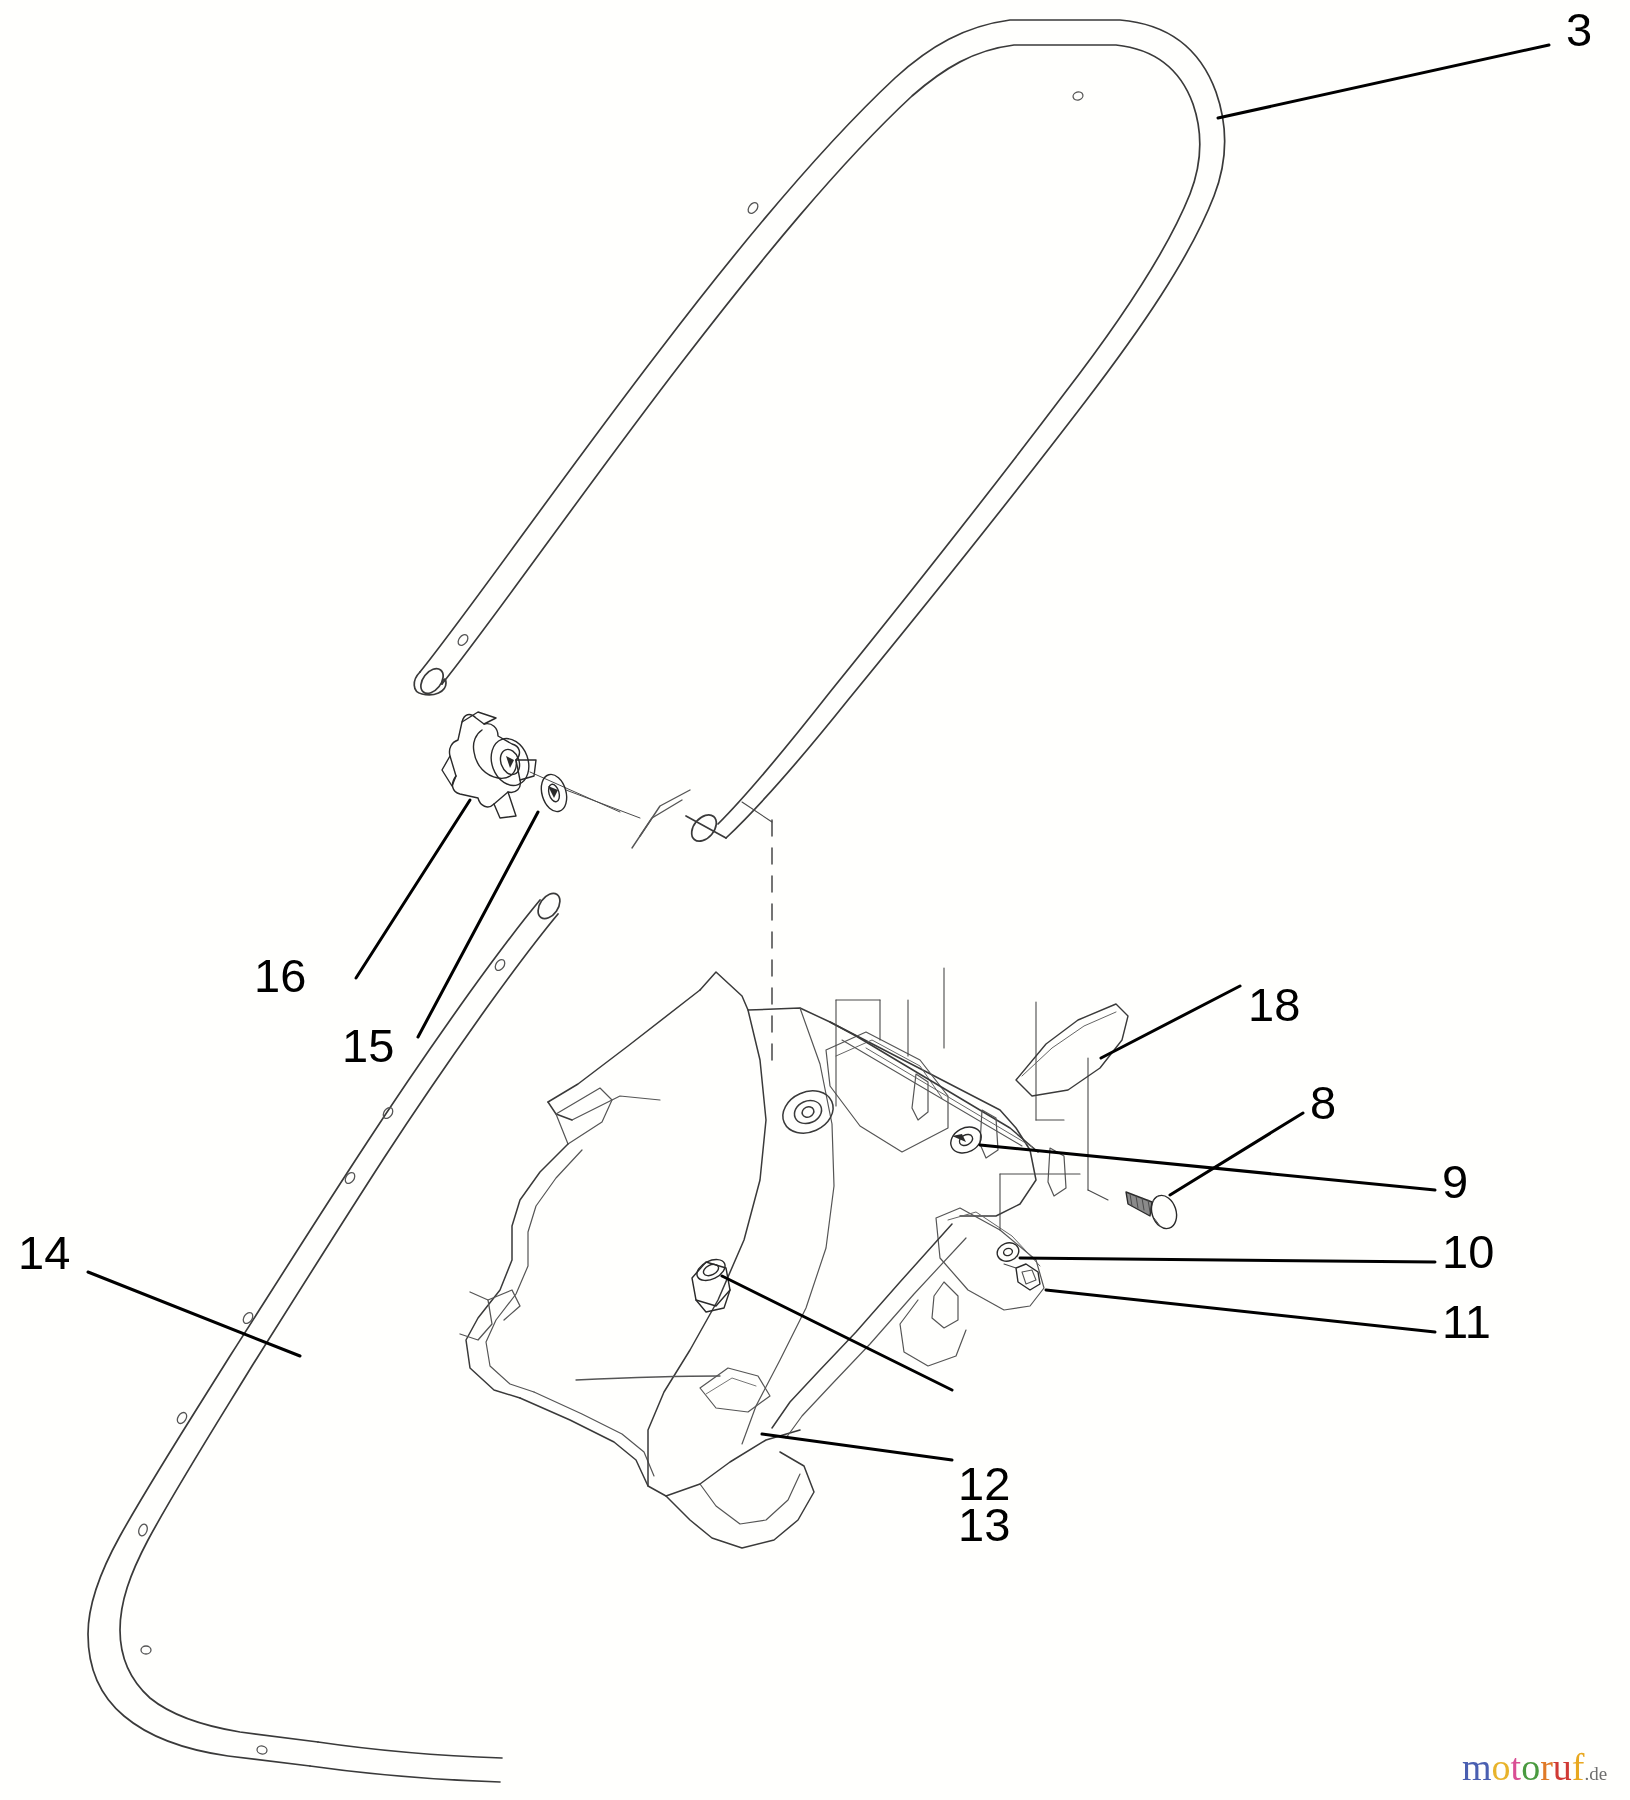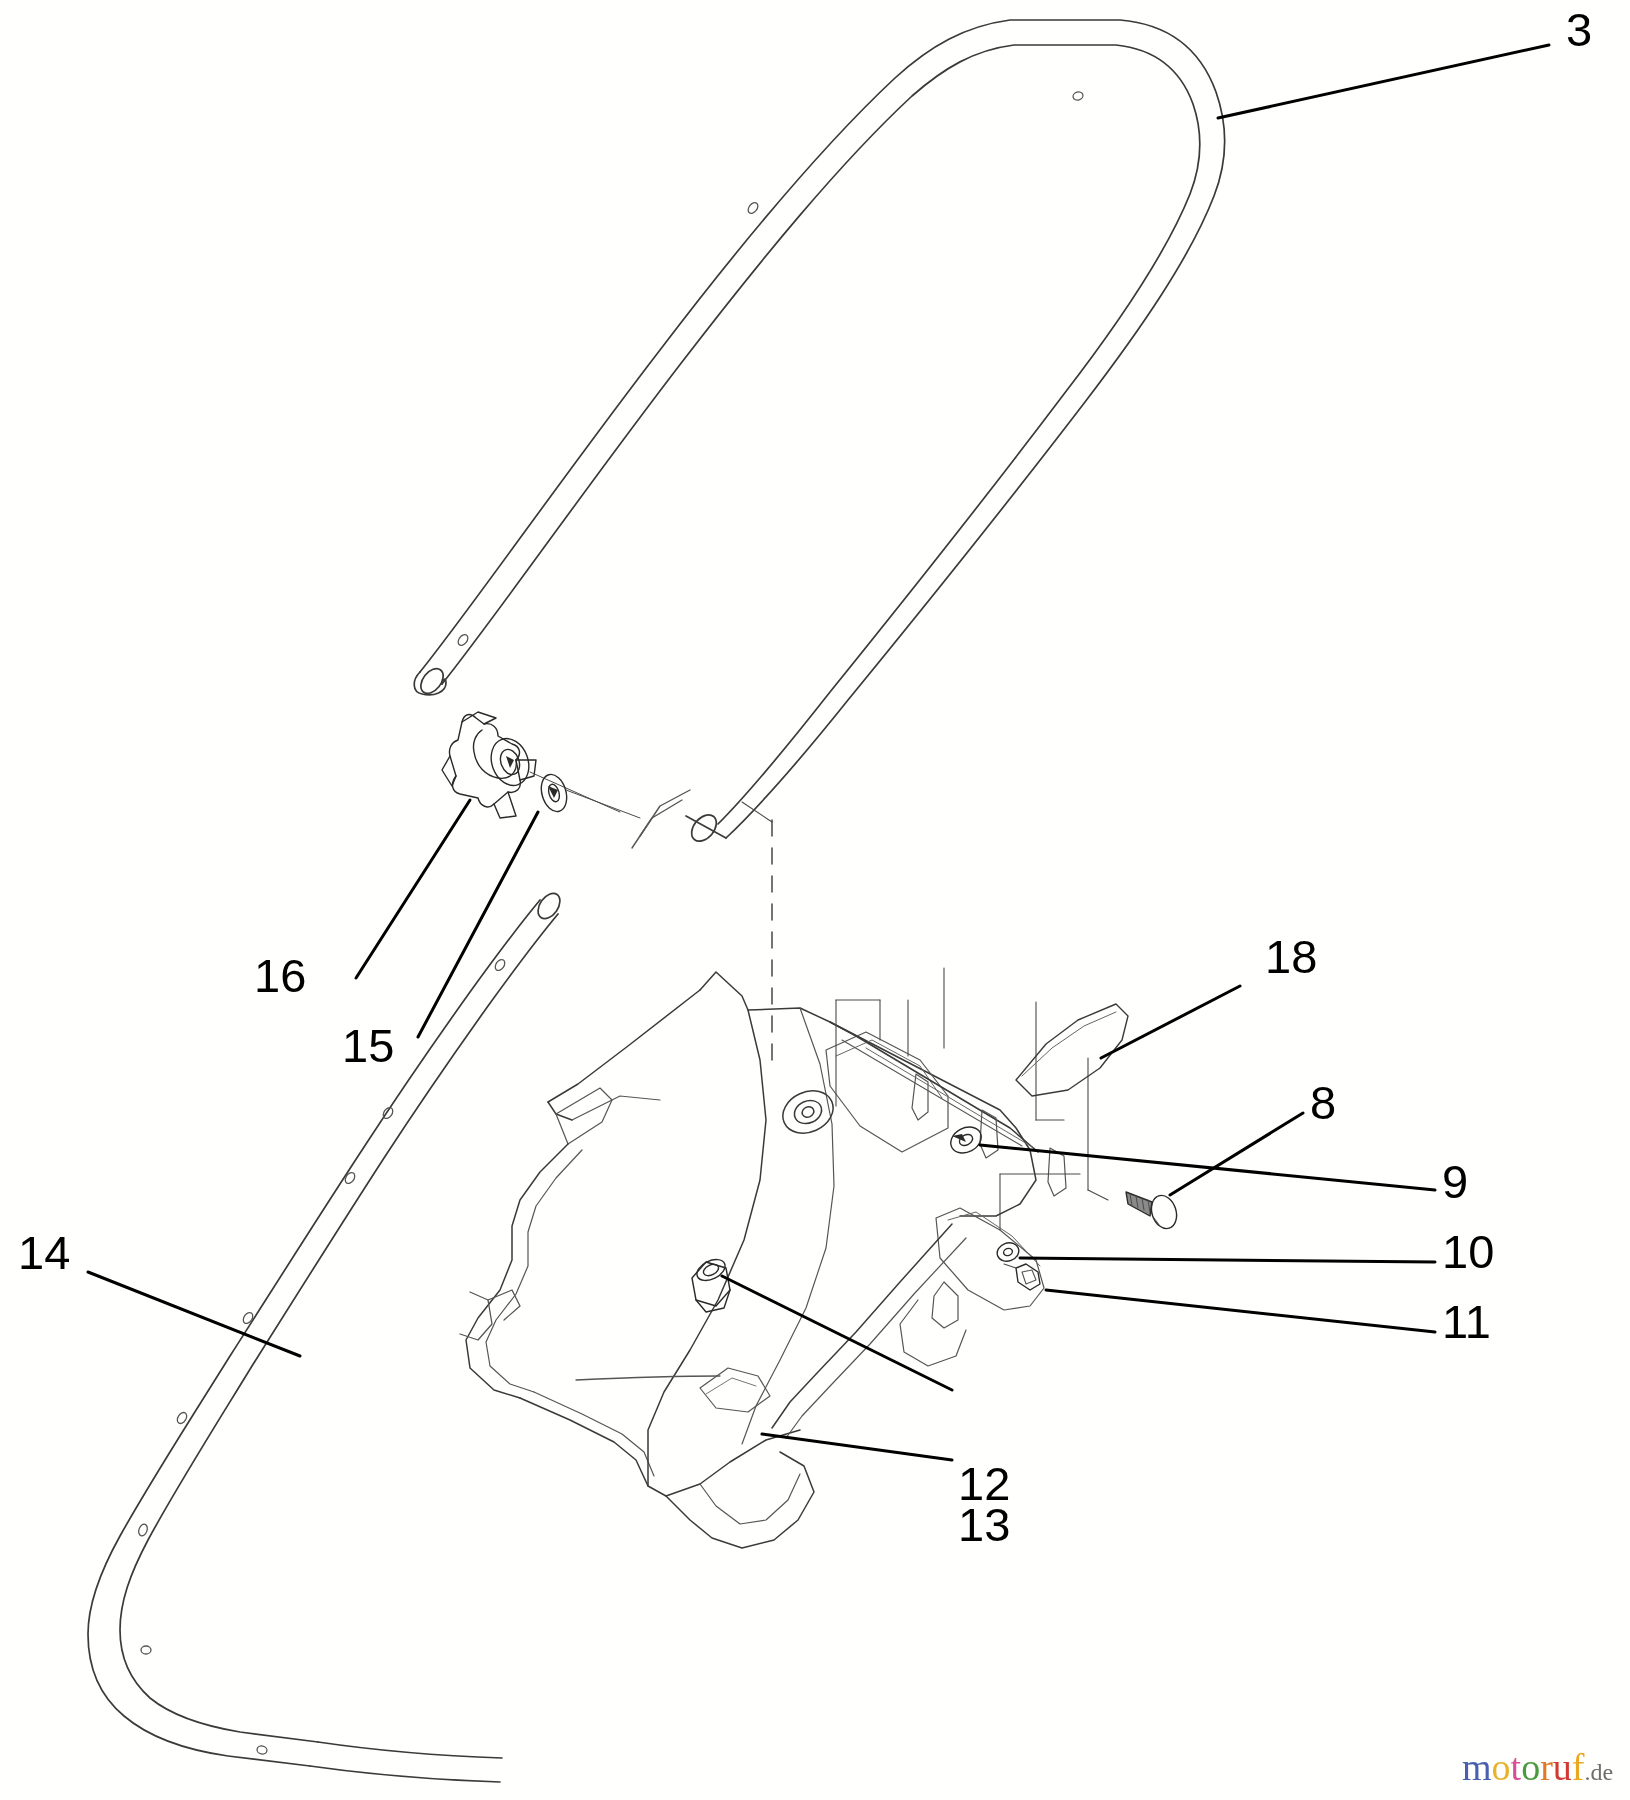--- a/index.html
+++ b/index.html
@@ -38,21 +38,21 @@
     left: 1462px;
     top: 1748px;
     font-family: "Liberation Serif", serif;
     font-size: 38px;
     line-height: 1;
     white-space: nowrap;
     user-select: none;
   }
   #watermark .wm-l { font-weight: 400; }
   #watermark .wm-de {
-    font-size: 24px;
+    font-size: 19px;
     color: #6e6e6e;
     vertical-align: baseline;
     letter-spacing: 0px;
   }
 </style>
 </head>
 <body>
 
 <div id="page">
 
@@ -301,21 +301,21 @@
         <line x1="952" y1="1460" x2="762" y2="1434"></line>
         <line x1="88" y1="1272" x2="300" y2="1356"></line>
         <line x1="418" y1="1037" x2="538" y2="812"></line>
         <line x1="356" y1="978" x2="470" y2="800"></line>
       </g>
 
     </g>
   </svg>
 
   <div class="callout" style="left:1566px; top:6px;">3</div>
-  <div class="callout" style="left:1248px; top:933px;margin-left:17px;">18</div>
+  <div class="callout" style="left:1248px; top:981px;">18</div>
   <div class="callout" style="left:1310px; top:1079px;">8</div>
   <div class="callout" style="left:1442px; top:1158px;">9</div>
   <div class="callout" style="left:1442px; top:1228px;">10</div>
   <div class="callout" style="left:1442px; top:1298px;">11</div>
   <div class="callout" style="left:958px;  top:1460px;">12</div>
   <div class="callout" style="left:958px;  top:1453px;margin-top:48px;">13</div>
   <div class="callout" style="left:18px;   top:1229px;text-align:center;">14</div>
   <div class="callout" style="left:342px;  top:1022px;">15</div>
   <div class="callout" style="left:254px;  top:952px;">16</div>
 

